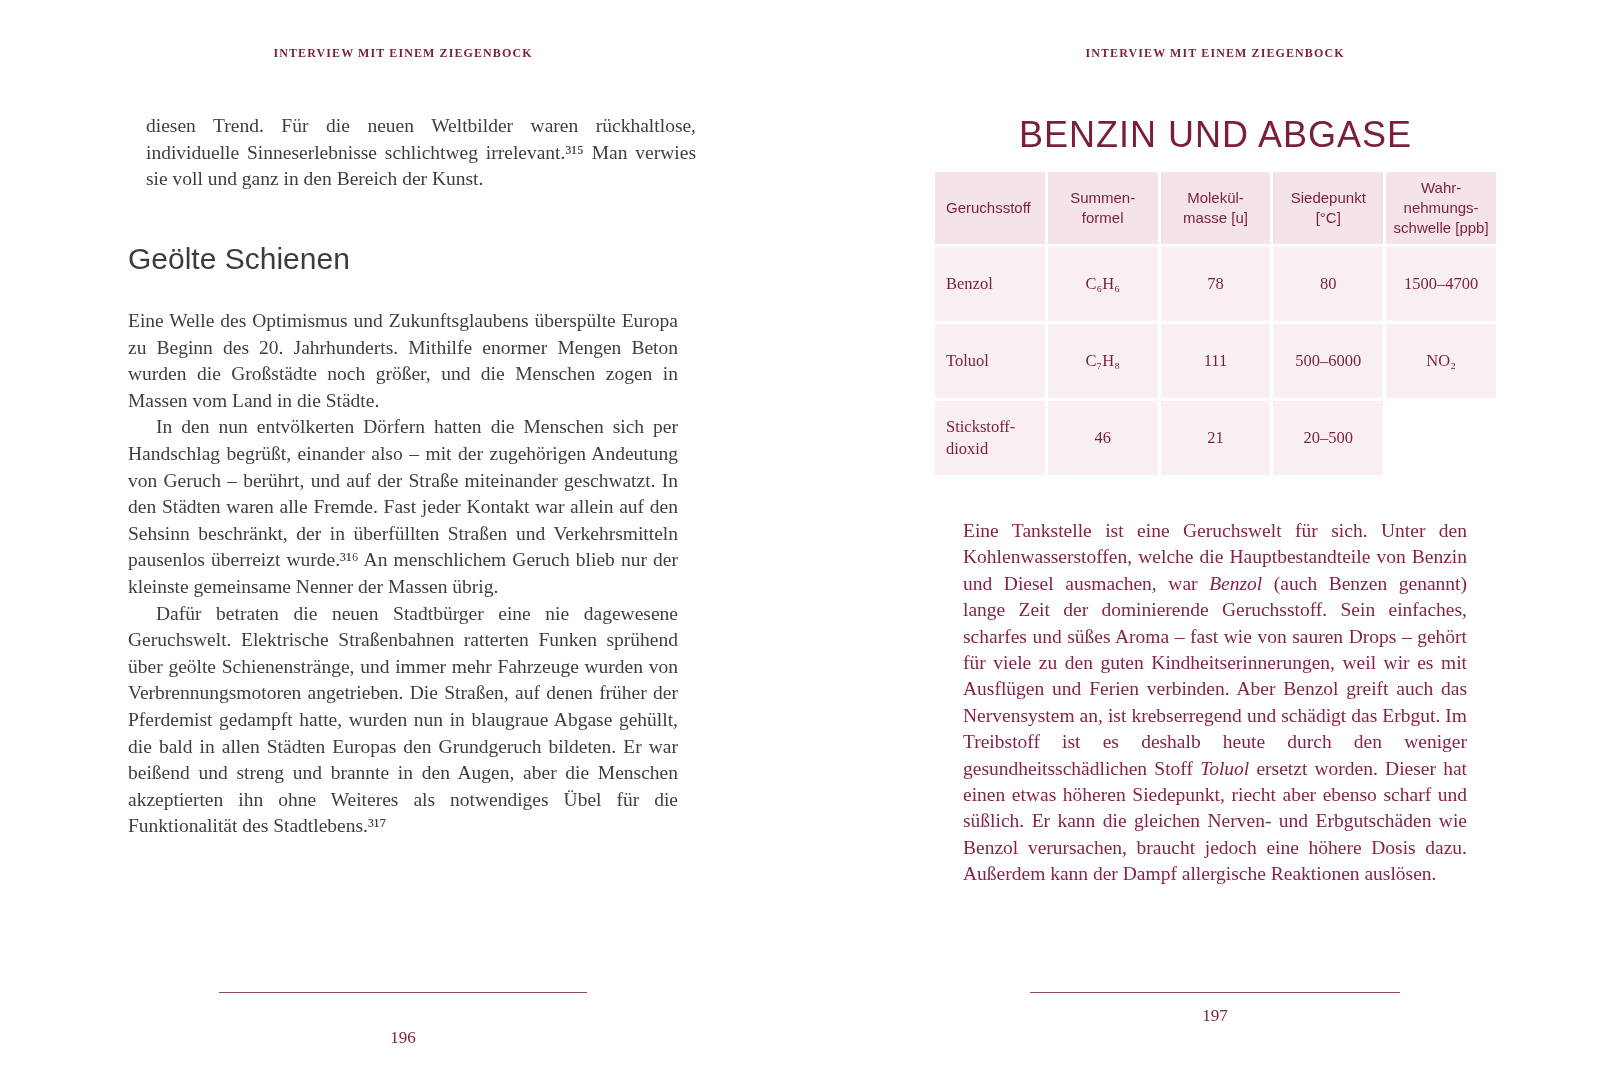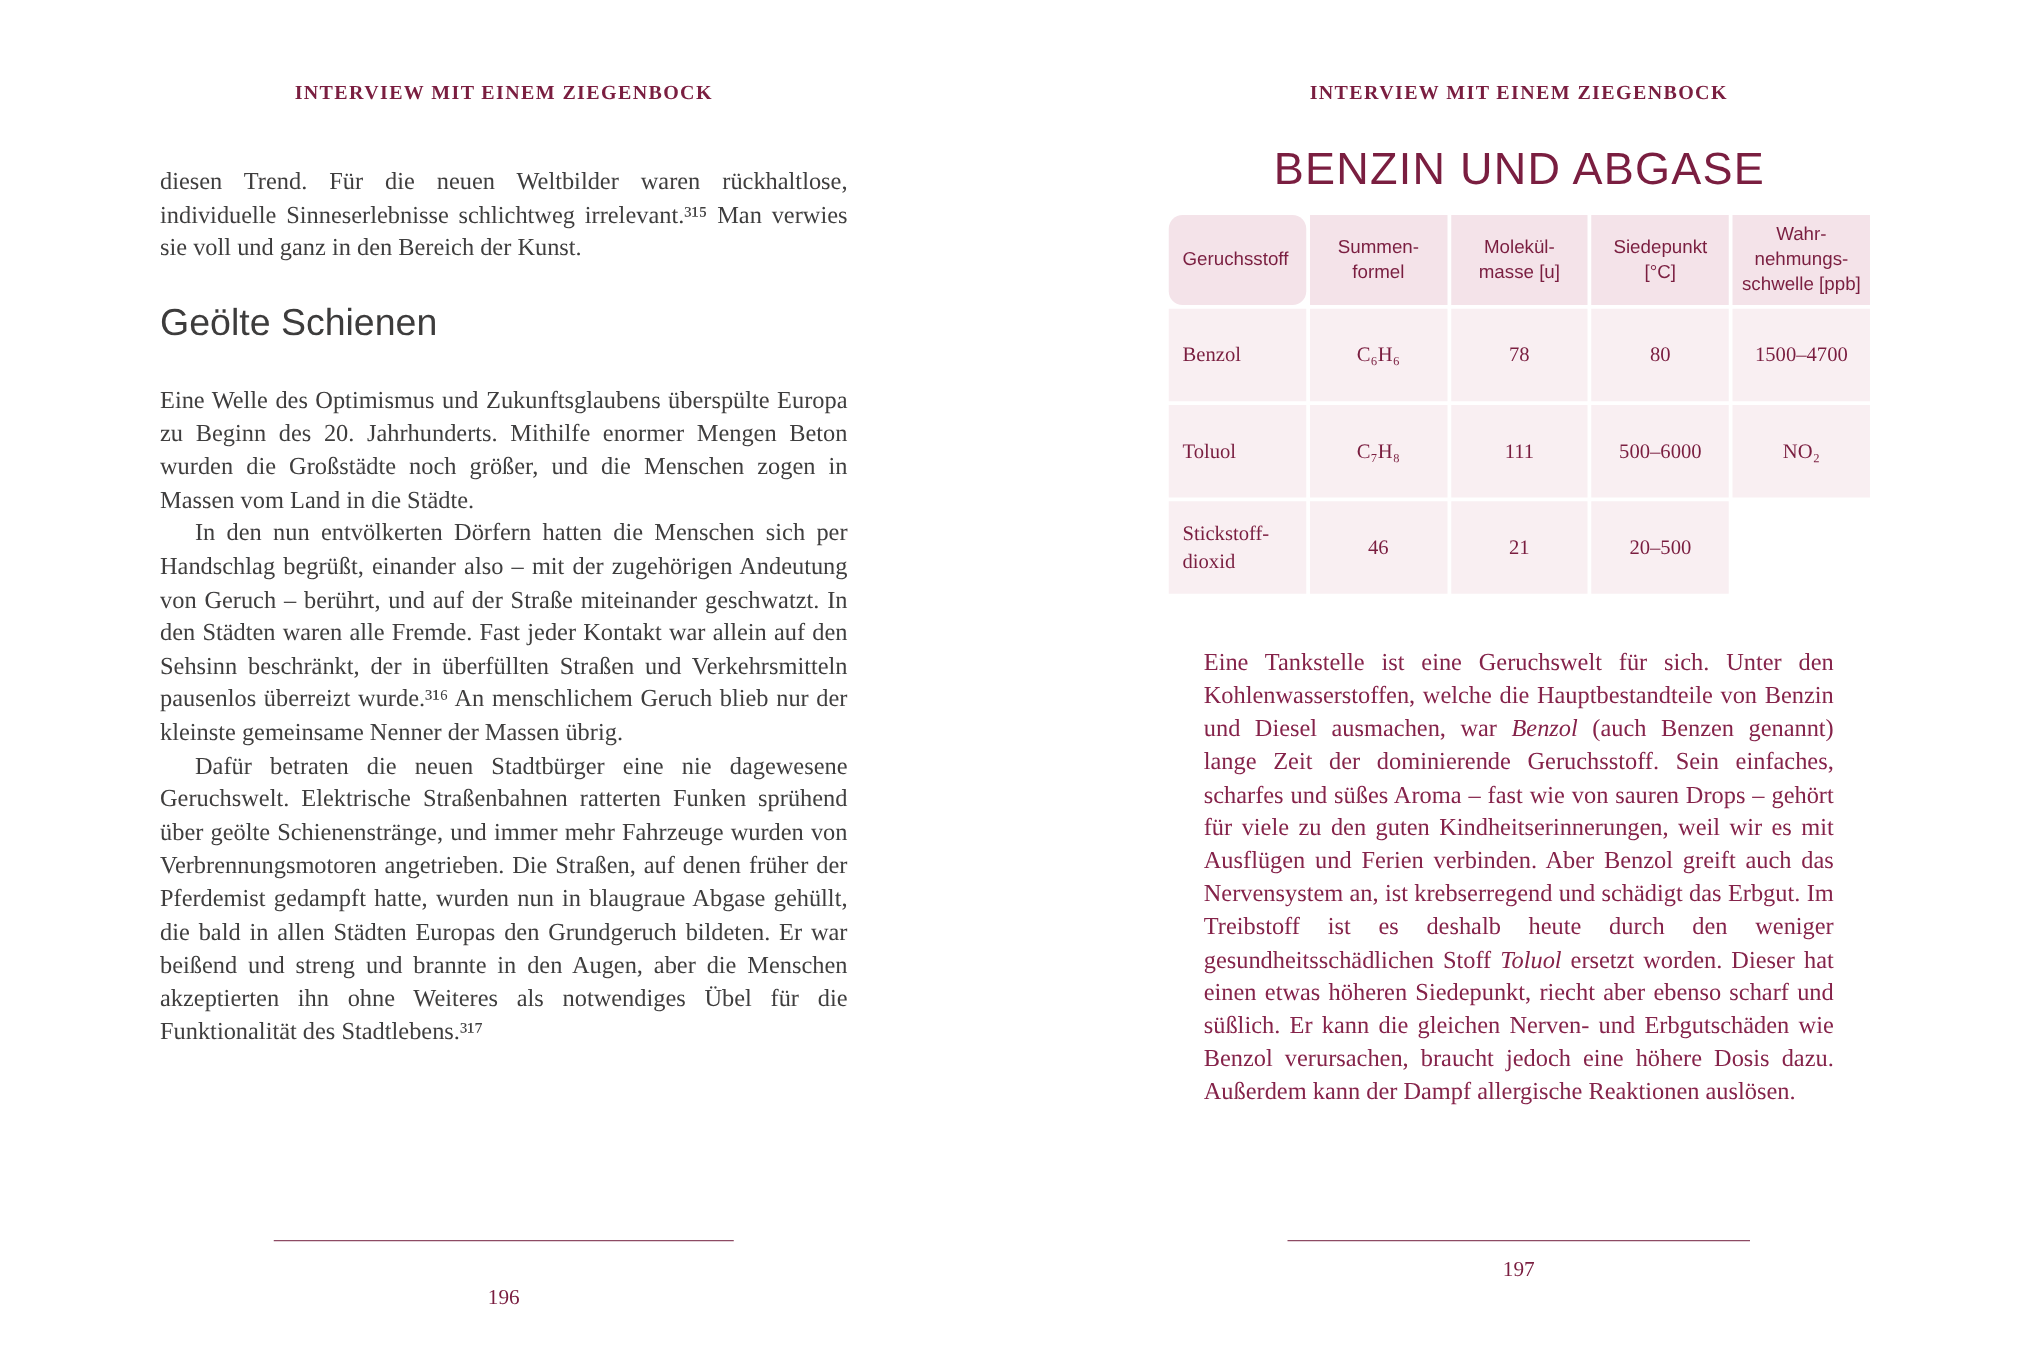--- a/index.html
+++ b/index.html
@@ -11,38 +11,37 @@
     overflow: hidden;
     position: relative;
   }
 
   .abs { position: absolute; }
 
   .running-head {
     top: 46px;
     font-family: "Liberation Serif", "DejaVu Serif", serif;
     font-weight: 600;
-    font-size: 16px;
+    font-size: 12px;
     letter-spacing: 1.1px;
     color: #7a1e40;
     text-align: center;
-    margin-top: 20px;
   }
   #running-head-left  { left: 128px; width: 550px; }
   #running-head-right { left: 963px; width: 504px; }
 
   .body-text {
     font-family: "Liberation Serif", "DejaVu Serif", serif;
     font-size: 19.5px;
     line-height: 26.6px;
     text-align: justify;
     color: #3f3e3e;
   }
 
-  #intro-paragraph { top: 113px; left: 128px; width: 550px; margin-top: 20px; }
+  #intro-paragraph { top: 113px; left: 146px; width: 550px; }
 
   #section-heading {
     top: 241px; left: 128px; width: 550px;
     font-family: "Liberation Sans", "DejaVu Sans", sans-serif;
     font-weight: 400;
     font-size: 30px;
     line-height: 36px;
     color: #3d3c3c;
     text-align: left;
   }
@@ -89,21 +88,21 @@
     background: #f9eff2;
     font-family: "Liberation Serif", "DejaVu Serif", serif;
     font-size: 16.5px;
     line-height: 22px;
   }
   .t-cell.first {
     justify-content: flex-start;
     text-align: left;
     padding-left: 11px;
   }
-  .t-cell.first.h { padding-right: 4px; border-radius: 11px; }
+  .t-cell.first.h { padding-right: 4px; }
 
   #right-paragraph {
     top: 518px; left: 963px; width: 504px;
     color: #85234a;
     line-height: 26.4px;
   }
 
   .footer-rule {
     top: 992px;
     border-top: 1px solid #8d4a63;

